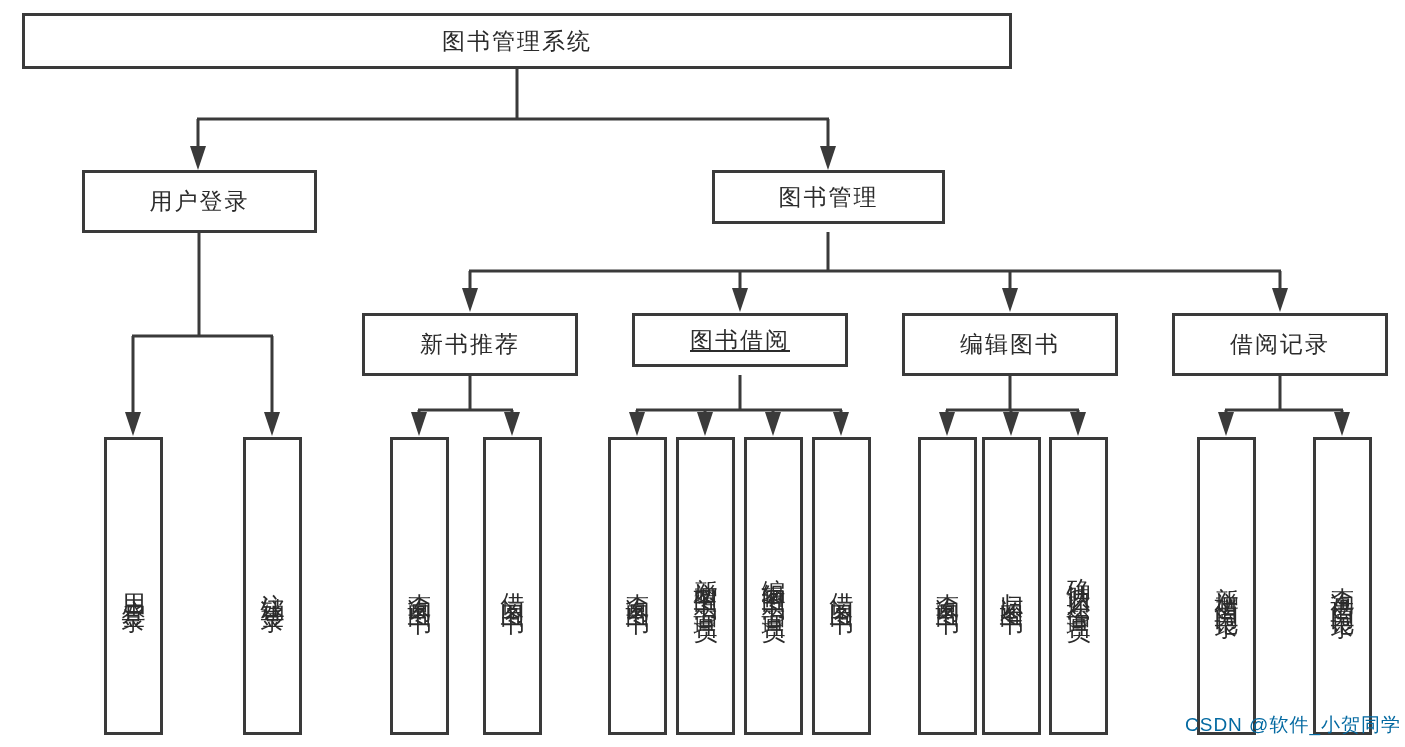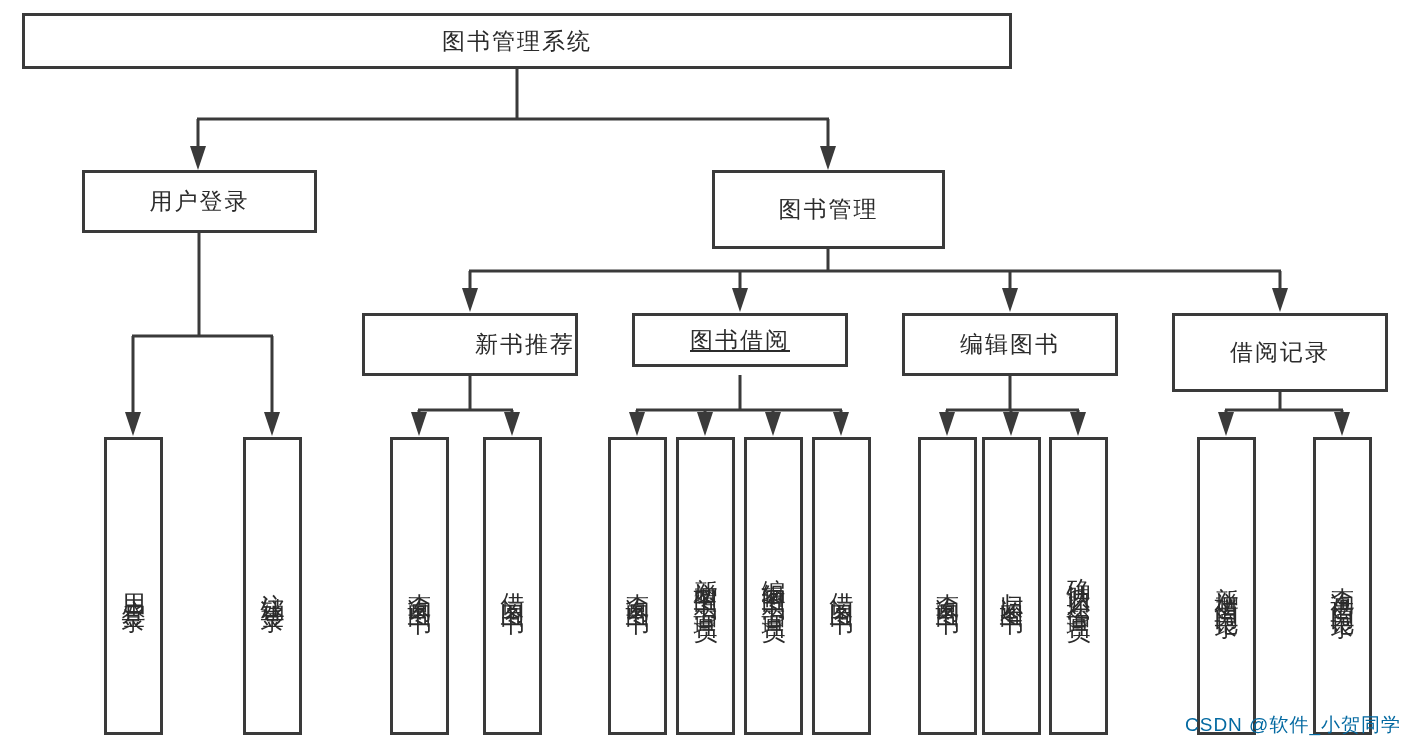--- a/index.html
+++ b/index.html
@@ -53,34 +53,34 @@
          M1218,412 L1234,412 L1226,436 Z  M1334,412 L1350,412 L1342,436 Z" fill="#3a3a3a" stroke="none"></path>
   </svg>
 
   <div class="box hbox" style="left:22px;top:13px;width:990px;height:56px;">
     <span>图书管理系统</span>
   </div>
 
   <div class="box hbox" style="left:82px;top:170px;width:235px;height:63px;">
     <span>用户登录</span>
   </div>
-  <div class="box hbox" style="left:712px;top:170px;width:233px;height:79px;">
+  <div class="box hbox" style="left:712px;top:170px;width:233px;height:54px;">
     <span>图书管理</span>
   </div>
 
-  <div class="box hbox" style="left:362px;top:313px;width:216px;height:63px;justify-content:flex-end;">
+  <div class="box hbox" style="left:362px;top:313px;width:216px;height:63px;">
     <span>新书推荐</span>
   </div>
   <div class="box hbox" style="left:632px;top:313px;width:216px;height:54px;text-decoration:underline;">
     <span>图书借阅</span>
   </div>
   <div class="box hbox" style="left:902px;top:313px;width:216px;height:63px;">
     <span>编辑图书</span>
   </div>
-  <div class="box hbox" style="left:1172px;top:313px;width:216px;height:79px;">
+  <div class="box hbox" style="left:1172px;top:313px;width:216px;height:63px;">
     <span>借阅记录</span>
   </div>
 
   <div class="box vbox" style="left:104px;">
     <span class="vtext">用户登录</span>
   </div>
   <div class="box vbox" style="left:243px;">
     <span class="vtext">注销登录</span>
   </div>
 

